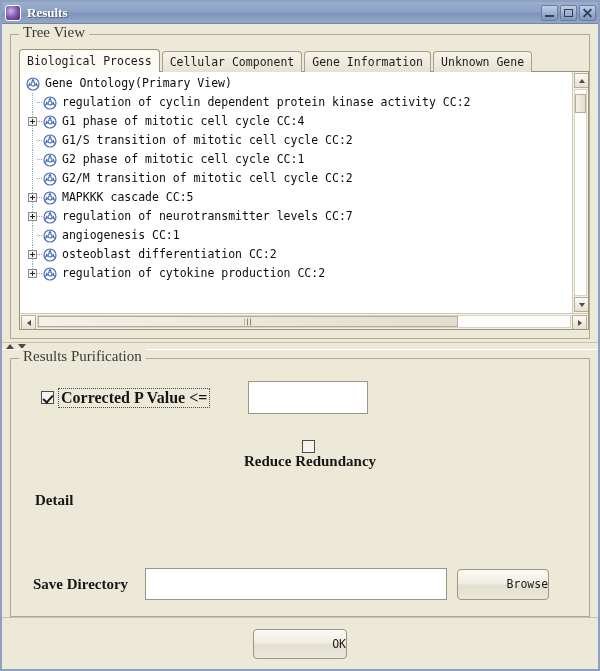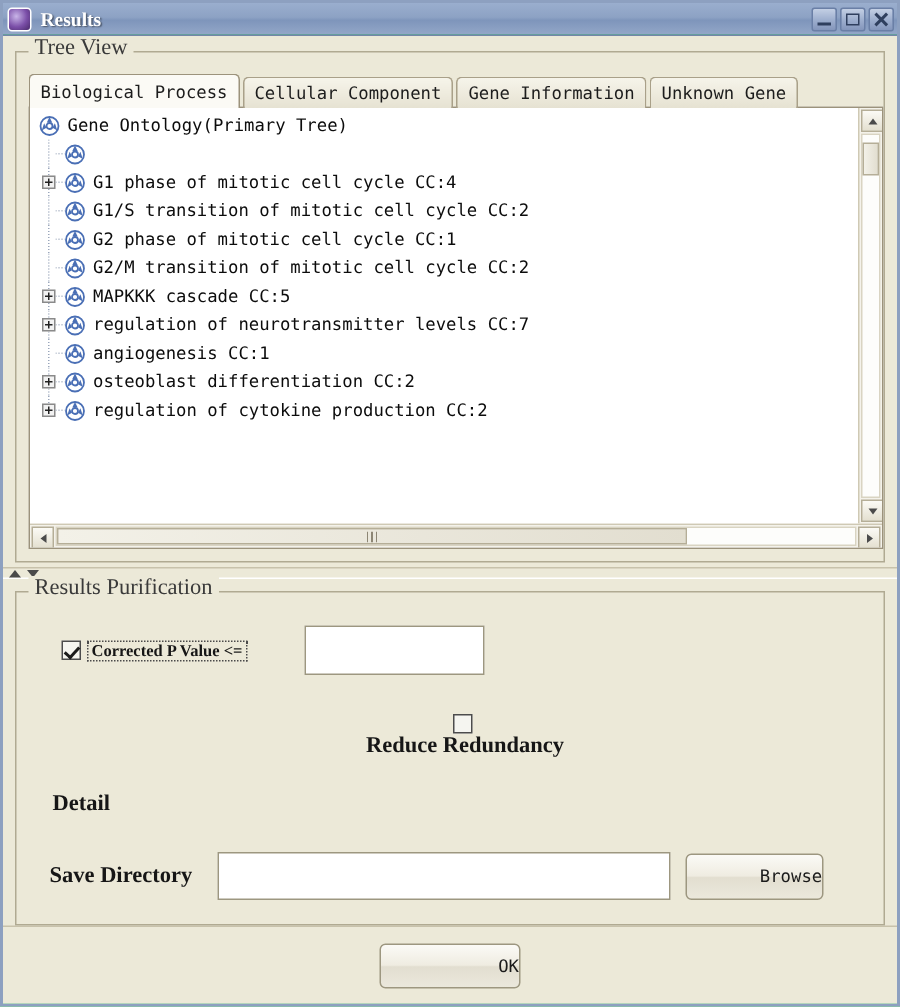--- a/index.html
+++ b/index.html
@@ -94,21 +94,21 @@
     padding: 0 4px;
     font-family: "Liberation Serif", serif;
     font-size: 15px;
     color: #3a3a3a;
     white-space: nowrap;
   }
 
   
   #treeview-panel {
     flex: 0 0 auto;
-    height: 341px;
+    height: 305px;
     padding: 14px 0 8px 8px;
     display: flex; flex-direction: column;
   }
 
   
   #tabstrip {
     display: flex; align-items: flex-end;
     height: 23px;
     flex: 0 0 auto;
     position: relative;
@@ -342,21 +342,21 @@
     position: absolute;
     left: 3px; top: 1px;
     width: 4px; height: 8px;
     border: solid #1b1b1b;
     border-width: 0 2px 2px 0;
     transform: rotate(42deg);
   }
   .focus-label {
     font-family: "Liberation Serif", serif;
     font-weight: bold;
-    font-size: 11px;
+    font-size: 16px;
     color: #161616;
     border: 1px dotted #4a4a4a;
     padding: 0 2px;
     white-space: nowrap;
   }
   .plain-label {
     font-family: "Liberation Serif", serif;
     font-weight: bold;
     font-size: 15px;
     color: #161616;
@@ -457,36 +457,37 @@
               <div class="tnode root">
                 <span class="go-icon">
                   <svg width="14" height="14" viewBox="0 0 14 14">
                     <circle cx="7" cy="7" r="6" fill="none" stroke="#4a6fb5" stroke-width="1.2"></circle>
                     <circle cx="7" cy="7" r="2" fill="none" stroke="#4a6fb5" stroke-width="1.2"></circle>
                     <path d="M7 1 L5.2 4.6 L8.8 4.6 Z" fill="#4a6fb5"></path>
                     <path d="M1.8 10 L5 8.2 L3.4 5.2 Z" fill="#4a6fb5"></path>
                     <path d="M12.2 10 L10.6 5.2 L9 8.2 Z" fill="#4a6fb5"></path>
                   </svg>
                 </span>
-                <span class="tnode-label">Gene Ontology(Primary Tree)</span>
-              </div>
-              <div class="tnode child">
-                <span class="handle">
-                  <span class="vline"></span>
-                  <span class="dots"></span>
-                </span>
-                <span class="go-icon">
-                  <svg width="14" height="14" viewBox="0 0 14 14">
-                    <circle cx="7" cy="7" r="6" fill="none" stroke="#4a6fb5" stroke-width="1.2"></circle>
-                    <circle cx="7" cy="7" r="2" fill="none" stroke="#4a6fb5" stroke-width="1.2"></circle>
-                    <path d="M7 1 L5.2 4.6 L8.8 4.6 Z" fill="#4a6fb5"></path>
-                    <path d="M1.8 10 L5 8.2 L3.4 5.2 Z" fill="#4a6fb5"></path>
-                    <path d="M12.2 10 L10.6 5.2 L9 8.2 Z" fill="#4a6fb5"></path>
-                  </svg>
-                </span>
+                <span class="tnode-label">Gene Ontology(Primary View)</span>
+              </div>
+              <div class="tnode child">
+                <span class="handle">
+                  <span class="vline"></span>
+                  <span class="dots"></span>
+                </span>
+                <span class="go-icon">
+                  <svg width="14" height="14" viewBox="0 0 14 14">
+                    <circle cx="7" cy="7" r="6" fill="none" stroke="#4a6fb5" stroke-width="1.2"></circle>
+                    <circle cx="7" cy="7" r="2" fill="none" stroke="#4a6fb5" stroke-width="1.2"></circle>
+                    <path d="M7 1 L5.2 4.6 L8.8 4.6 Z" fill="#4a6fb5"></path>
+                    <path d="M1.8 10 L5 8.2 L3.4 5.2 Z" fill="#4a6fb5"></path>
+                    <path d="M12.2 10 L10.6 5.2 L9 8.2 Z" fill="#4a6fb5"></path>
+                  </svg>
+                </span>
+                <span class="tnode-label">regulation of cyclin dependent protein kinase activity CC:2</span>
               </div>
               <div class="tnode child">
                 <span class="handle">
                   <span class="vline"></span>
                   <span class="box"></span>
                   <span class="dots"></span>
                 </span>
                 <span class="go-icon">
                   <svg width="14" height="14" viewBox="0 0 14 14">
                     <circle cx="7" cy="7" r="6" fill="none" stroke="#4a6fb5" stroke-width="1.2"></circle>

